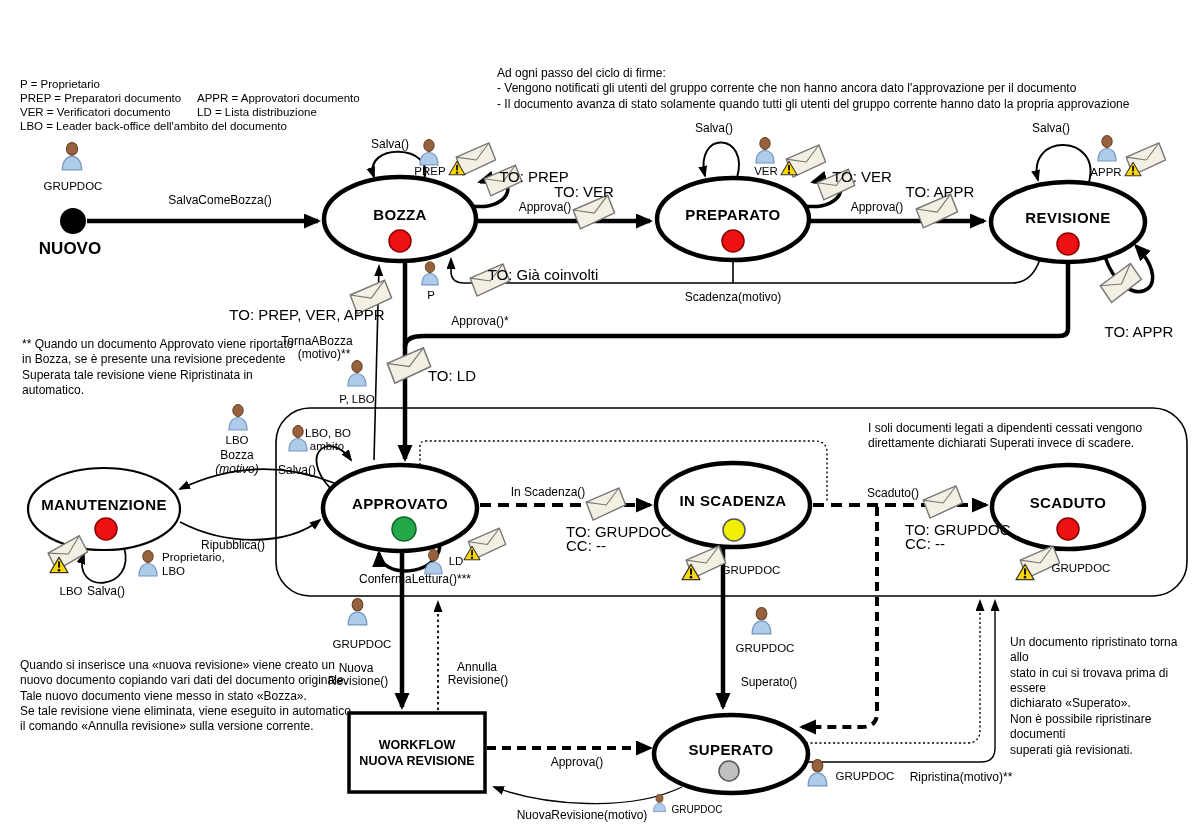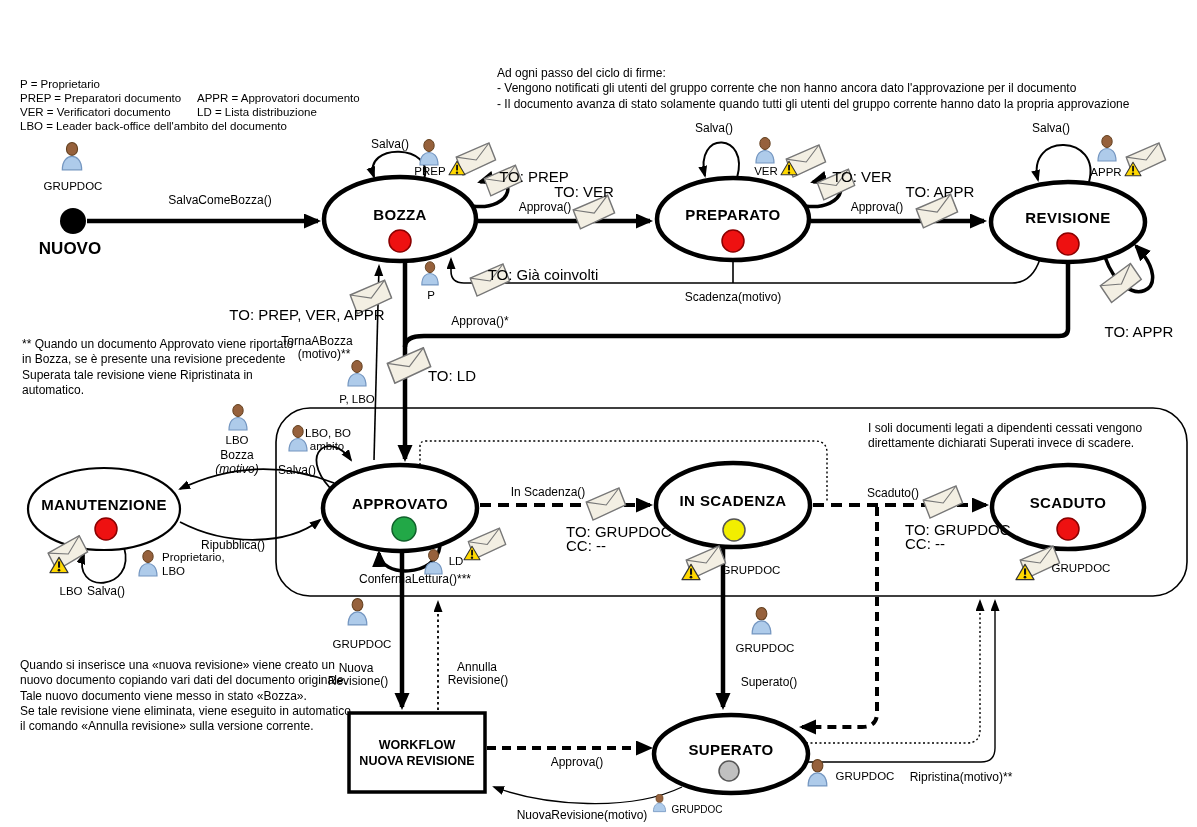--- a/index.html
+++ b/index.html
@@ -228,14 +228,19 @@
 in Bozza, se è presente una revisione precedente
 Superata tale revisione viene Ripristinata in
 automatico.</div>
 <div class="lbl note" style="left:868px;top:421px">I soli documenti legati a dipendenti cessati vengono
 direttamente dichiarati Superati invece di scadere.</div>
 <div class="lbl note" style="left:20px;top:658px">Quando si inserisce una «nuova revisione» viene creato un
 nuovo documento copiando vari dati del documento originale.
 Tale nuovo documento viene messo in stato «Bozza».
 Se tale revisione viene eliminata, viene eseguito in automatico
 il comando «Annulla revisione» sulla versione corrente.</div>
+<div class="lbl note" style="left:1010px;top:635px">Un documento ripristinato torna allo
+stato in cui si trovava prima di essere
+dichiarato «Superato».
+Non è possibile ripristinare documenti
+superati già revisionati.</div>
 
 </div>
 
 </body></html>

